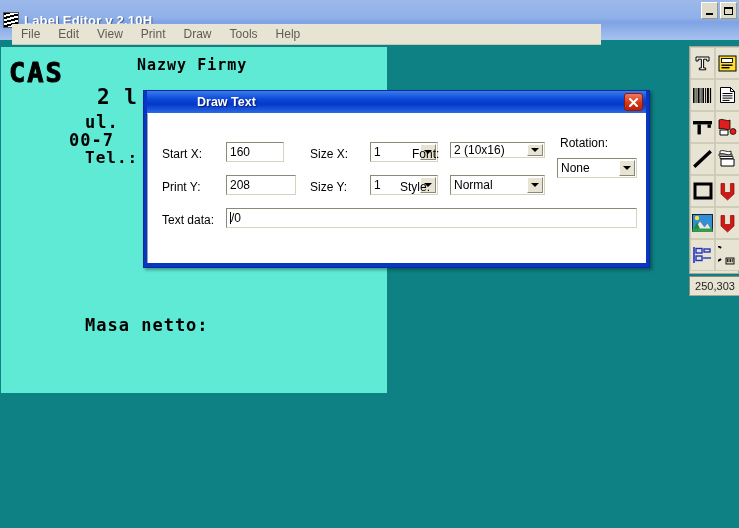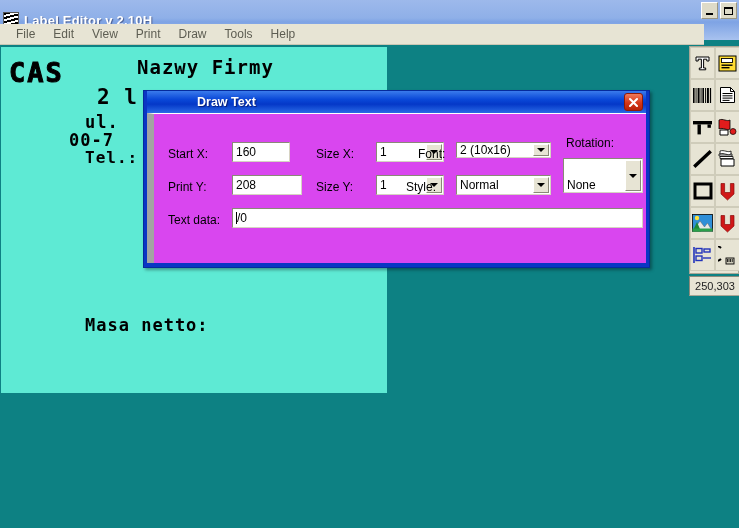--- a/index.html
+++ b/index.html
@@ -46,26 +46,25 @@
     background: #dedbc8;
     border: 1px solid #9a9682;
     border-top-color: #ffffff; border-left-color: #ffffff;
     display: flex; align-items: center; justify-content: center;
   }
   .tb-min-glyph { width: 7px; height: 2px; background: #000; margin-top: 6px; }
   .tb-max-glyph { width: 9px; height: 8px; border: 1px solid #000; border-top-width: 2px; }
 
   
   #menu-bar {
-    position: absolute; left: 0; top: 24px;
-    width: 704px; height: 21px;
+    position: absolute; left: 12px; top: 24px;
+    width: 589px; height: 21px;
     background: #e7e4d4;
     display: flex; align-items: center;
     border-bottom: 1px solid #c9c6b4;
-    padding-left: 7px;
   }
   .menu-item {
     font-size: 12px; color: #5d5d52;
     padding: 2px 9px;
     cursor: default;
   }
 
   
   #label-canvas {
     position: absolute; left: 1px; top: 47px;
@@ -80,21 +79,21 @@
     white-space: pre;
   }
   #lbl-cas {
     left: 8px; top: 10px;
     font-size: 27px;
     letter-spacing: 2px;
     font-weight: bold;
     font-family: "DejaVu Sans Mono", monospace;
     -webkit-text-stroke: 1px #000;
   }
-  #lbl-firma   { left: 136px; top: 9px;  font-size: 19px; letter-spacing: 1px; }
+  #lbl-firma   { left: 136px; top: 9px;  font-size: 15px; letter-spacing: 1px; }
   #lbl-line2   { left: 96px;  top: 38px; font-size: 21px; letter-spacing: 1px; }
   #lbl-ul      { left: 84px;  top: 65px; font-size: 17px; letter-spacing: 1px; }
   #lbl-zip     { left: 68px;  top: 83px; font-size: 17px; letter-spacing: 1px; }
   #lbl-tel     { left: 84px;  top: 101px;font-size: 16px; letter-spacing: 1px; }
   #lbl-masa    { left: 84px;  top: 268px;font-size: 17px; letter-spacing: 1px; }
 
   
   #right-toolbar {
     position: absolute; left: 689px; top: 46px;
     width: 50px; height: 228px;
@@ -151,23 +150,23 @@
     width: 19px; height: 18px;
     background: linear-gradient(180deg,#f07a5a,#d53718 55%,#b72208);
     border: 1px solid #8f1a06;
     border-radius: 3px;
     display: flex; align-items: center; justify-content: center;
     cursor: pointer;
   }
   #dlg-close svg { display: block; }
 
   #dlg-body {
-    background: #d946ef;
+    background: #ffffff;
     height: 150px;
-    border-left: 7px solid #a3a3a3;
+    border-left: 1px solid #a3a3a3;
     border-top: 1px solid #fff;
     position: relative;
   }
   .fld-label {
     position: absolute;
     font-size: 12px; color: #000;
   }
   .txt-input {
     position: absolute;
     background: #ffffff;
@@ -439,21 +438,21 @@
       </div>
 
       <span class="fld-label" style="left:252px; top:66px;">Style:</span>
       <div class="combo" style="left:302px; top:61px; width:95px; height:20px;">
         <span>Normal</span>
         <span class="arrow-btn">
           <span class="caret"></span>
         </span>
       </div>
 
-      <div class="combo" style="left:409px; top:44px; width:80px; height:35px;align-items:flex-end;">
+      <div class="combo" style="left:409px; top:44px; width:80px; height:20px;">
         <span>None</span>
         <span class="arrow-btn">
           <span class="caret"></span>
         </span>
       </div>
 
       <span class="fld-label" style="left:14px; top:99px;">Text data:</span>
       <div class="txt-input" style="left:78px; top:94px; width:411px; height:20px;">
         <span id="caret-bar"></span>
           <span>/0</span>

